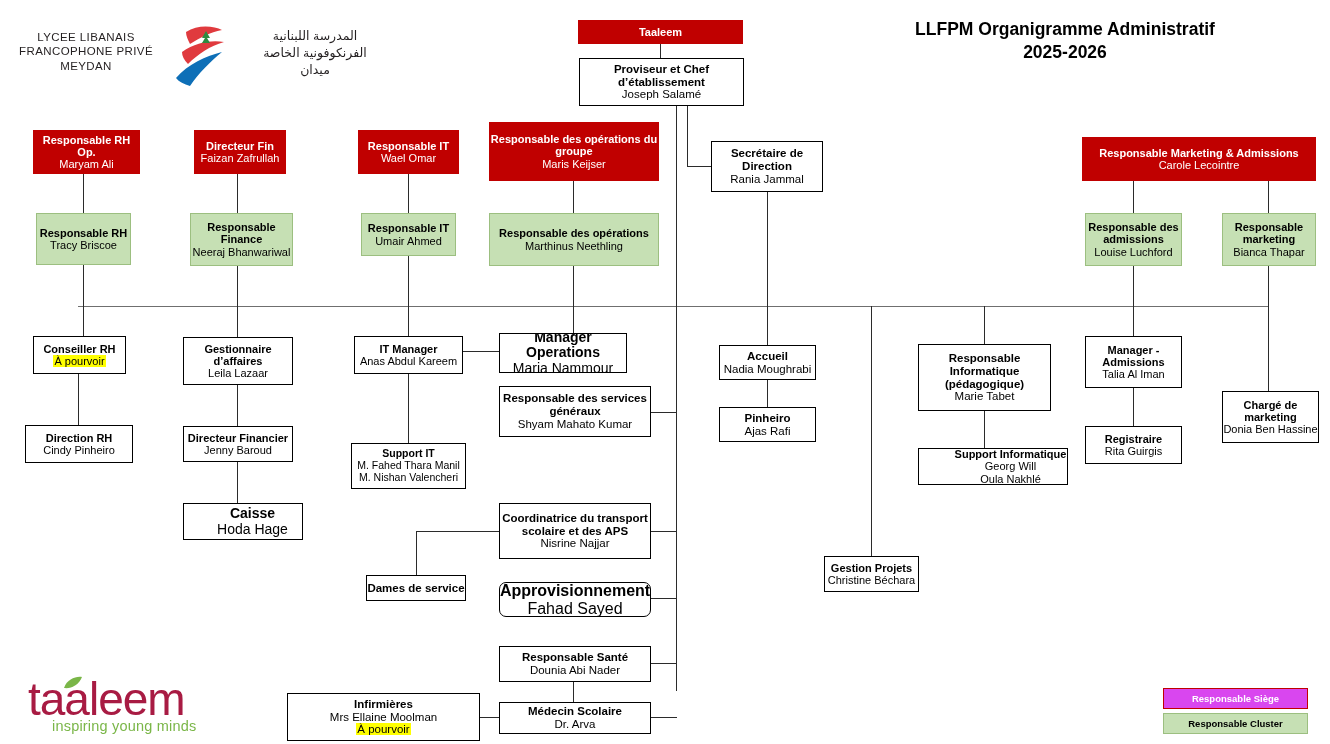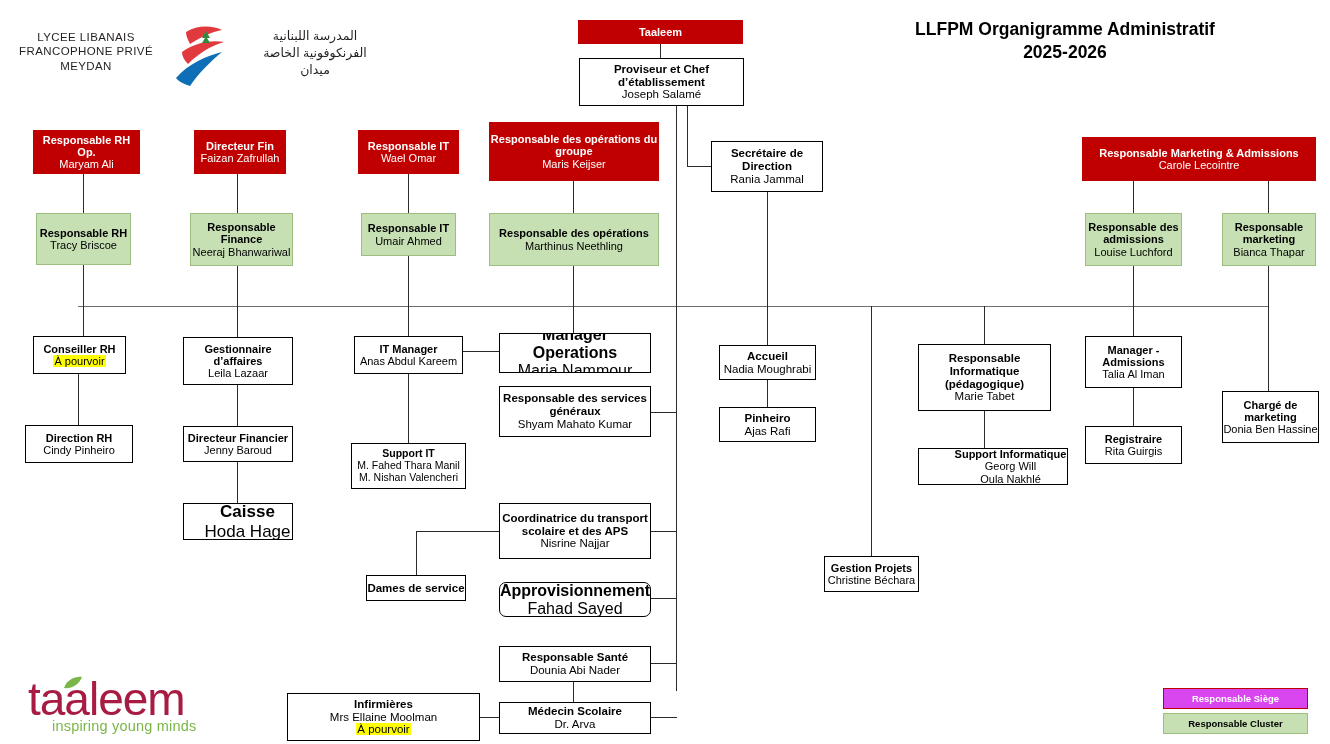--- a/index.html
+++ b/index.html
@@ -179,21 +179,21 @@
   <div class="box white" style="left:183px;top:337px;width:110px;height:48px;font-size:11px;">
     <div class="ttl">Gestionnaire d’affaires</div>
     <div class="nm">Leila Lazaar</div>
   </div>
 
   <div class="box white" style="left:183px;top:426px;width:110px;height:36px;font-size:11px;">
     <div class="ttl">Directeur Financier</div>
     <div class="nm">Jenny Baroud</div>
   </div>
 
-  <div class="box white" style="left:183px;top:503px;width:110px;height:37px;font-size:17px;padding-left:19px;">
+  <div class="box white" style="left:183px;top:503px;width:120px;height:37px;font-size:14px;padding-left:19px;">
     <div class="ttl">Caisse</div>
     <div class="nm">Hoda Hage</div>
   </div>
 
   <div class="box red" style="left:358px;top:130px;width:101px;height:44px;font-size:11px;">
     <div class="ttl">Responsable IT</div>
     <div class="nm">Wael Omar</div>
   </div>
 
   <div class="box green" style="left:361px;top:213px;width:95px;height:43px;font-size:11px;">
@@ -215,21 +215,21 @@
     <div class="ttl">Support IT</div>
     <div class="nm">M. Fahed Thara Manil
 M. Nishan Valencheri</div>
   </div>
 
   <div class="box green" style="left:489px;top:213px;width:170px;height:53px;font-size:11px;">
     <div class="ttl">Responsable des opérations</div>
     <div class="nm">Marthinus Neethling</div>
   </div>
 
-  <div class="box white" style="left:499px;top:333px;width:152px;height:40px;font-size:16px;">
+  <div class="box white" style="left:499px;top:333px;width:128px;height:40px;font-size:14px;">
     <div class="ttl">Manager Operations</div>
     <div class="nm">Maria Nammour</div>
   </div>
 
   <div class="box white" style="left:499px;top:386px;width:152px;height:51px;font-size:11.5px;">
     <div class="ttl">Responsable des services généraux</div>
     <div class="nm">Shyam Mahato Kumar</div>
   </div>
 
   <div class="box white" style="left:499px;top:503px;width:152px;height:56px;font-size:11.5px;">

